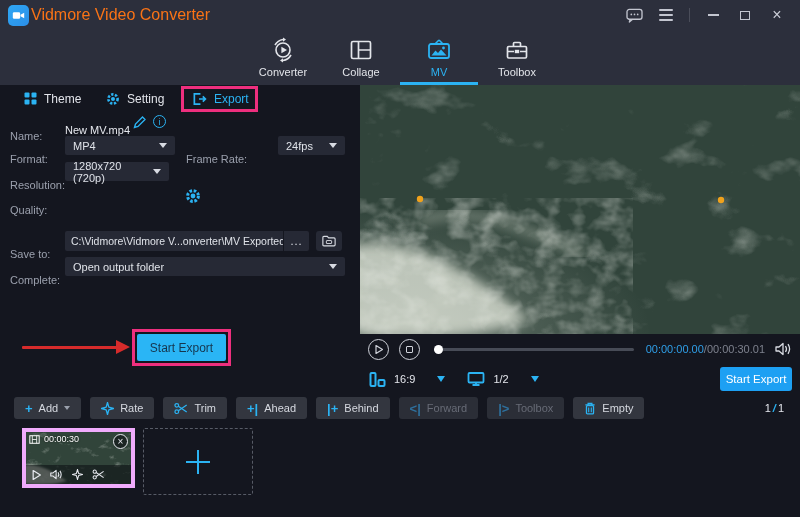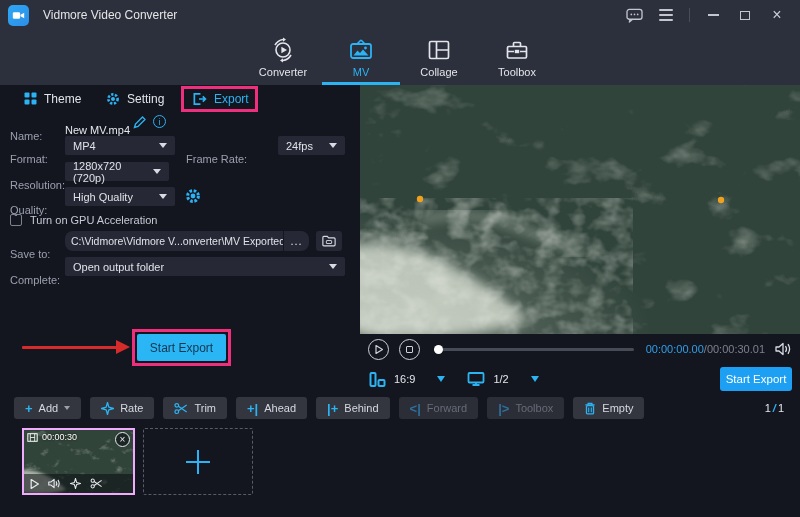--- a/index.html
+++ b/index.html
@@ -3,21 +3,21 @@
 <meta charset="utf-8">
 <style>
   *{box-sizing:border-box;margin:0;padding:0}
   html,body{width:800px;height:517px}
   body{font-family:"Liberation Sans",sans-serif;background:#14161f;overflow:hidden;-webkit-font-smoothing:antialiased}
   .app{position:relative;width:800px;height:517px;background:#14161f;overflow:hidden}
 
   
   .titlebar{position:absolute;top:0;left:0;width:800px;height:30px;background:#2c2f3c;display:flex;align-items:center;padding-left:8px}
   .app-logo{width:21px;height:21px;border-radius:5px;background:linear-gradient(135deg,#2fa7f4,#2b8fe8);display:flex;align-items:center;justify-content:center;flex:0 0 auto}
-  .app-title{margin-left:14px;font-size:12px;color:#e5e5e5}
+  .app-title{margin-left:2px;font-size:16px;color:#f97316}
   .tb-right{margin-left:auto;display:flex;align-items:center;gap:14px;padding-right:14px;color:#c3c6d0}
   .tb-btn{display:flex;align-items:center;justify-content:center;width:18px;height:18px;cursor:pointer}
   .hamburger{display:flex;flex-direction:column;gap:3px}
   .hamburger i{display:block;width:14px;height:2px;background:#c3c6d0;border-radius:1px}
   .tb-sep{width:1px;height:14px;background:#4a4d59}
   .min-glyph{width:11px;height:2px;background:#c3c6d0}
   .max-glyph{width:10px;height:9px;border:1.5px solid #c3c6d0}
   .close-glyph{font-size:16px;line-height:16px;color:#c9ccd6}
 
   
@@ -40,21 +40,21 @@
   .row{position:absolute;left:0;width:360px;height:20px}
   .lbl{position:absolute;left:10px;top:17px;font-size:11px;color:#9ba0ad;white-space:nowrap}
   .val{position:absolute;font-size:11px;color:#e6e8ee;white-space:nowrap}
   .dd{position:absolute;top:0;height:19px;background:#262935;border-radius:2px;display:flex;align-items:center;justify-content:space-between;padding:0 8px;font-size:11px;color:#dfe2e8;cursor:pointer}
   .caret-w{width:0;height:0;border-left:4px solid transparent;border-right:4px solid transparent;border-top:5px solid #d8dbe2;margin-left:6px}
   .caret-b{width:0;height:0;border-left:4.5px solid transparent;border-right:4.5px solid transparent;border-top:6px solid #2bb3f3}
   .icon-btn{display:inline-flex;align-items:center;justify-content:center;cursor:pointer}
   .info-circle{width:13px;height:13px;border:1.3px solid #2bb3f3;border-radius:50%;color:#2bb3f3;font-size:8.5px;display:flex;align-items:center;justify-content:center}
   .cb{position:absolute;left:10px;top:2px;width:12px;height:12px;border:1px solid #7e8290;border-radius:2px;background:transparent;cursor:pointer}
   .cb-label{position:absolute;left:30px;top:2px;font-size:11px;color:#c6cad4}
-  .pathbox{position:absolute;left:65px;top:0;width:244px;height:20px;background:#262935;border-radius:8px;display:flex;align-items:center;overflow:hidden}
+  .pathbox{position:absolute;left:65px;top:0;width:244px;height:20px;background:#262935;border-radius:2px;display:flex;align-items:center;overflow:hidden}
   .pathtext{flex:1;font-size:10.5px;color:#dfe2e8;padding:0 6px;white-space:nowrap;overflow:hidden}
   .morebtn{width:26px;height:20px;border-left:1px solid #14161f;display:flex;align-items:center;justify-content:center;font-size:11px;letter-spacing:1px;color:#dfe2e8;cursor:pointer}
   .folderbtn{position:absolute;left:316px;top:0;width:26px;height:20px;background:#262935;border-radius:3px;display:flex;align-items:center;justify-content:center;cursor:pointer}
 
   
   .cta{position:absolute;left:0;top:244px;width:240px;height:37px}
   .arrow-shaft{position:absolute;left:22px;top:17px;width:96px;height:3px;background:#d62b2b;border-radius:1px}
   .arrow-head{position:absolute;left:116px;top:11px;width:0;height:0;border-top:7.5px solid transparent;border-bottom:7.5px solid transparent;border-left:14px solid #d62b2b}
   .hl-box{position:absolute;left:132px;top:0;width:99px;height:37px;border:3px solid #ee2f7e;display:flex;align-items:center;justify-content:center}
   .start-btn-left{width:89px;height:27px;background:#2ab5f5;border:none;border-radius:2px;color:#16364e;font-size:12px;font-family:"Liberation Sans",sans-serif;cursor:pointer}
@@ -84,21 +84,21 @@
   .t-btn{height:22px;background:#33363f;border-radius:3px;display:flex;align-items:center;gap:6px;padding:0 11px;font-size:11px;color:#d6d9e0;cursor:pointer;white-space:nowrap}
   .t-btn .t-ic{color:#2bb3f3;font-weight:700;font-size:13px;line-height:1}
   .t-btn.disabled{background:#2b2e37;color:#676b76;cursor:default}
   .t-btn.disabled .t-ic{color:#2e6f9c}
   .t-caret{width:0;height:0;border-left:3.5px solid transparent;border-right:3.5px solid transparent;border-top:4.5px solid #9aa0ac}
   .page-ind{margin-left:auto;margin-right:16px;font-size:11px;color:#e4e6ec}
   .page-ind .sl{color:#2bb3f3;font-weight:700;font-style:italic;margin:0 2px}
 
   
   .timeline{position:absolute;top:422px;left:0;width:800px;height:95px;background:#14161f}
-  .clip{position:absolute;left:22px;top:6px;width:113px;height:67px;border:2px solid #f0abfc;background:#20262a;overflow:hidden;cursor:pointer}
+  .clip{position:absolute;left:22px;top:6px;width:113px;height:60px;border:4px solid #f0abfc;background:#20262a;overflow:hidden;cursor:pointer}
   .clip svg.thumb{position:absolute;inset:0;width:100%;height:100%}
   .clip-top{position:absolute;top:2px;left:3px;display:flex;align-items:center;gap:4px;color:#fff;font-size:9px;text-shadow:0 0 2px rgba(0,0,0,.8)}
   .clip-close{position:absolute;top:2px;right:3px;width:15px;height:15px;border:1.2px solid #e8eaf0;border-radius:50%;background:rgba(10,12,16,.55);color:#e8eaf0;font-size:10px;line-height:12px;display:flex;align-items:center;justify-content:center;cursor:pointer}
   .clip-bar{position:absolute;left:0;right:0;bottom:0;height:19px;background:rgba(10,12,16,.55);display:flex;align-items:center;gap:9px;padding-left:6px;color:#e8eaf0}
   .add-tile{position:absolute;left:143px;top:6px;width:110px;height:67px;border:1px dashed #575b66;border-radius:2px;display:flex;align-items:center;justify-content:center;cursor:pointer}
   .plus-big{position:relative;width:24px;height:24px}
   .plus-big::before,.plus-big::after{content:"";position:absolute;background:#2bb3f3}
   .plus-big::before{left:11px;top:0;width:2px;height:24px}
   .plus-big::after{left:0;top:11px;width:24px;height:2px}
 </style>
@@ -149,35 +149,35 @@
         <svg width="26" height="26" viewBox="0 0 26 26">
           <circle cx="13" cy="13" r="7" fill="none" stroke="#e3e5ea" stroke-width="1.6"></circle>
           <path d="M11.4 9.8 L17 13 L11.4 16.2 Z" fill="#e3e5ea"></path>
           <path d="M5 8 A11 11 0 0 1 13 2.5" fill="none" stroke="#e3e5ea" stroke-width="1.6"></path>
           <path d="M21 18 A11 11 0 0 1 13 23.5" fill="none" stroke="#e3e5ea" stroke-width="1.6"></path>
           <path d="M13 0.5 L16 2.5 L13 4.7 Z" fill="#e3e5ea"></path>
           <path d="M13 21.3 L10 23.5 L13 25.5 Z" fill="#e3e5ea"></path>
         </svg>
         <span class="nt-label">Converter</span>
       </div>
+      <div class="nav-tab">
+        <svg width="26" height="26" viewBox="0 0 26 26">
+          <rect x="3.5" y="4.5" width="19" height="17" rx="1.5" fill="none" stroke="#e3e5ea" stroke-width="1.7"></rect>
+          <path d="M10.5 4.5 V21.5 M10.5 13 H22.5" stroke="#e3e5ea" stroke-width="1.7" fill="none"></path>
+        </svg>
+        <span class="nt-label">Collage</span>
+      </div>
       <div class="nav-tab active">
         <svg width="26" height="26" viewBox="0 0 26 26">
           <path d="M9 7 L13 3 M17 7 L13 3" stroke="#2bb3f3" stroke-width="1.6" fill="none"></path>
           <rect x="3" y="7" width="20" height="14" rx="2" fill="none" stroke="#2bb3f3" stroke-width="1.8"></rect>
           <path d="M5.5 18.5 L9.5 13.5 L12 16 L15 12.5 L20.5 18.5 Z" fill="#2bb3f3"></path>
           <circle cx="17.5" cy="11" r="1.4" fill="#2bb3f3"></circle>
         </svg>
         <span class="nt-label">MV</span>
-      </div>
-      <div class="nav-tab">
-        <svg width="26" height="26" viewBox="0 0 26 26">
-          <rect x="3.5" y="4.5" width="19" height="17" rx="1.5" fill="none" stroke="#e3e5ea" stroke-width="1.7"></rect>
-          <path d="M10.5 4.5 V21.5 M10.5 13 H22.5" stroke="#e3e5ea" stroke-width="1.7" fill="none"></path>
-        </svg>
-        <span class="nt-label">Collage</span>
       </div>
       <div class="nav-tab">
         <svg width="26" height="26" viewBox="0 0 26 26">
           <path d="M9.5 9.5 V6.5 Q9.5 5.5 10.5 5.5 H15.5 Q16.5 5.5 16.5 6.5 V9.5" fill="none" stroke="#e3e5ea" stroke-width="1.7"></path>
           <rect x="3.5" y="9.5" width="19" height="11.5" rx="1.2" fill="none" stroke="#e3e5ea" stroke-width="1.7"></rect>
           <path d="M3.5 14.5 H10 M16 14.5 H22.5" stroke="#e3e5ea" stroke-width="1.7"></path>
           <rect x="10.8" y="12.8" width="4.4" height="3.4" fill="#e3e5ea"></rect>
         </svg>
         <span class="nt-label">Toolbox</span>
       </div>
@@ -242,36 +242,28 @@
       <div class="row" style="top:77px">
         <span class="lbl">Resolution:</span>
         <div class="dd" style="left:65px;width:104px">
           <span>1280x720 (720p)</span>
           <span class="caret-w"></span>
         </div>
       </div>
 
       <div class="row" style="top:102px">
         <span class="lbl">Quality:</span>
-        <div class="dd" style="left:65px;width:110px">
-          <span>High Quality</span>
-          <span class="caret-w"></span>
-        </div>
         <span class="icon-btn" style="position:absolute;left:185px;top:1px">
           <svg width="16" height="16" viewBox="0 0 16 16">
             <circle cx="8" cy="8" r="5.4" fill="none" stroke="#2bb3f3" stroke-width="3" stroke-dasharray="2.6 1.65"></circle>
             <circle cx="8" cy="8" r="2.4" fill="#2bb3f3"></circle>
           </svg>
         </span>
       </div>
 
-      <div class="row" style="top:127px">
-        <span class="cb"></span>
-        <span class="cb-label">Turn on GPU Acceleration</span>
-      </div>
 
       <div class="row" style="top:146px">
         <span class="lbl">Save to:</span>
         <div class="pathbox">
           <span class="pathtext">C:\Vidmore\Vidmore V...onverter\MV Exported</span>
           <span class="morebtn">...</span>
         </div>
         <span class="folderbtn">
           <svg width="14" height="12" viewBox="0 0 16 13">
             <path d="M1 2.5 Q1 1.2 2.2 1.2 H6 L7.6 3 H13.8 Q15 3 15 4.2 V10.8 Q15 12 13.8 12 H2.2 Q1 12 1 10.8 Z" fill="none" stroke="#d8dbe2" stroke-width="1.3"></path>

